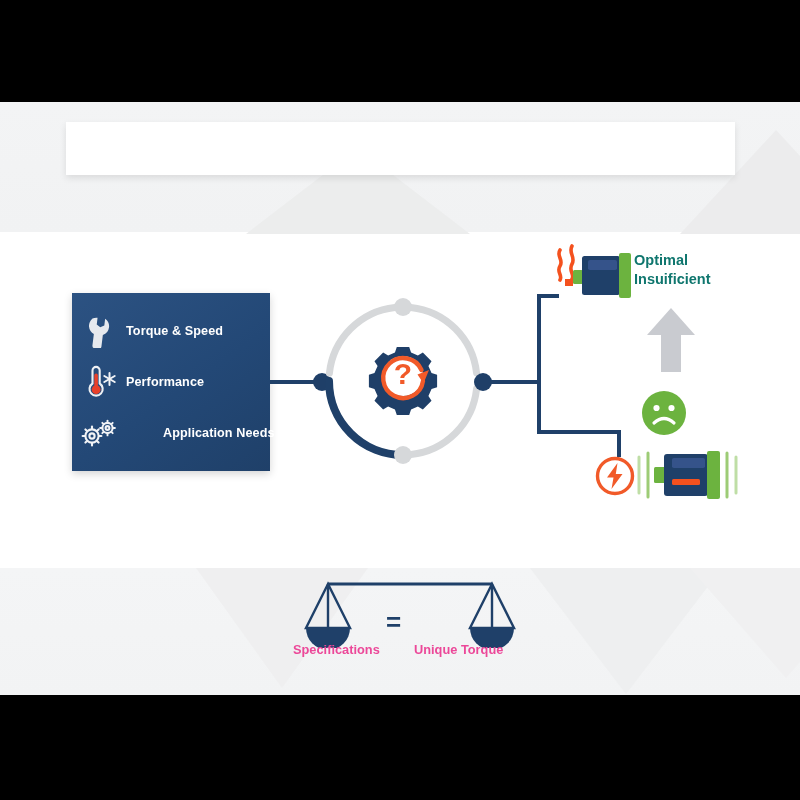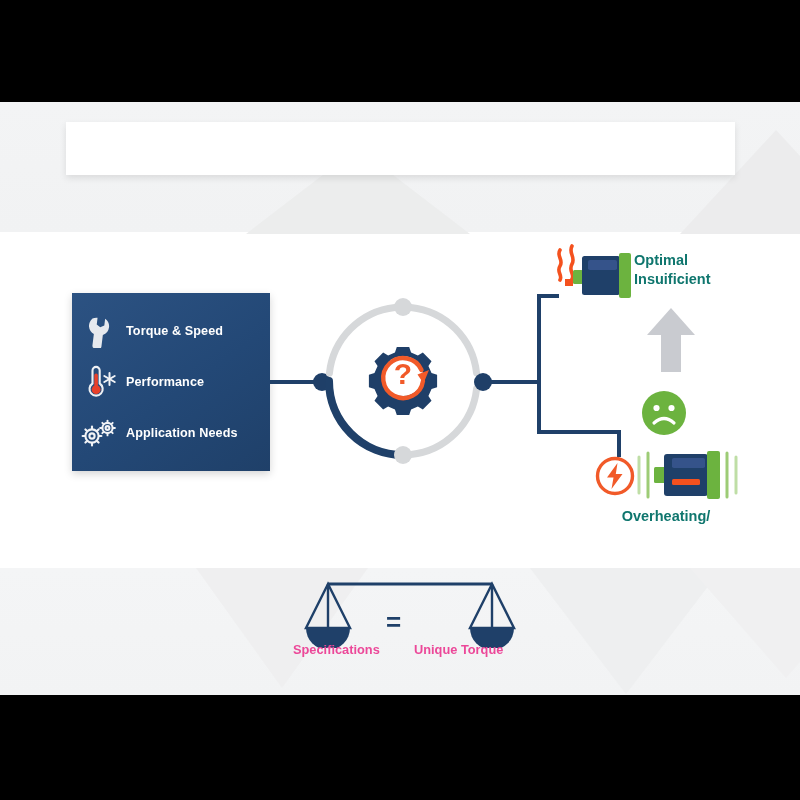--- a/index.html
+++ b/index.html
@@ -33,21 +33,21 @@
       background:#ffffff;box-shadow:0 3px 7px rgba(0,0,0,0.10);}
   .title-card-text{position:absolute;left:22px;top:16px;font-size:15px;color:#2b2b2b;font-weight:bold;}
 
   
   .spec-panel{position:absolute;left:72px;top:293px;width:198px;height:178px;
       background:linear-gradient(145deg,#2c5282 0%,#234876 55%,#1f4069 100%);
       border-radius:0;box-shadow:0 3px 8px rgba(0,0,0,0.17);}
   .spec-row{position:absolute;left:0;width:198px;height:52px;display:flex;align-items:center;}
   .spec-row.r0{top:12px;}
   .spec-row.r1{top:63px;}
-  .spec-row.r2{top:114px;}
+  .spec-row.r2{top:114px;gap:37px;}
   .spec-ico{width:54px;height:46px;display:flex;align-items:center;justify-content:center;flex:0 0 54px;}
   .spec-label{color:#ffffff;font-size:12.6px;font-weight:bold;letter-spacing:.1px;white-space:nowrap;}
 
   
   .ln{position:absolute;background:#1f4069;}
   .dot{position:absolute;border-radius:50%;background:#1f3f68;}
 
   
   .hub{position:absolute;left:310px;top:288px;width:186px;height:186px;}
 
@@ -255,21 +255,20 @@
       <rect x="73" y="8" width="13" height="48" rx="2" fill="#6cb33f"></rect>
 
       <g stroke="#8cc45f" stroke-width="3" stroke-linecap="round">
         <line x1="93" y1="10" x2="93" y2="54" opacity="0.85"></line>
         <line x1="102" y1="14" x2="102" y2="50" opacity="0.55"></line>
       </g>
     </svg>
   </div>
 
   <div class="lbl overheat">
-    <div>Overheating/</div>
   </div>
 
   <div class="scale-wrap">
     <svg width="220" height="70" viewBox="0 0 220 70">
 
       <line x1="28" y1="6" x2="192" y2="6" stroke="#1f4069" stroke-width="3.2"></line>
 
       <path d="M28 6 L6 50 L50 50 Z" fill="none" stroke="#1f4069" stroke-width="2.4"></path>
       <line x1="28" y1="6" x2="28" y2="50" stroke="#1f4069" stroke-width="2.4"></line>
       <path d="M6 50 A 22 22 0 0 0 50 50 Z" fill="#1f4069"></path>

